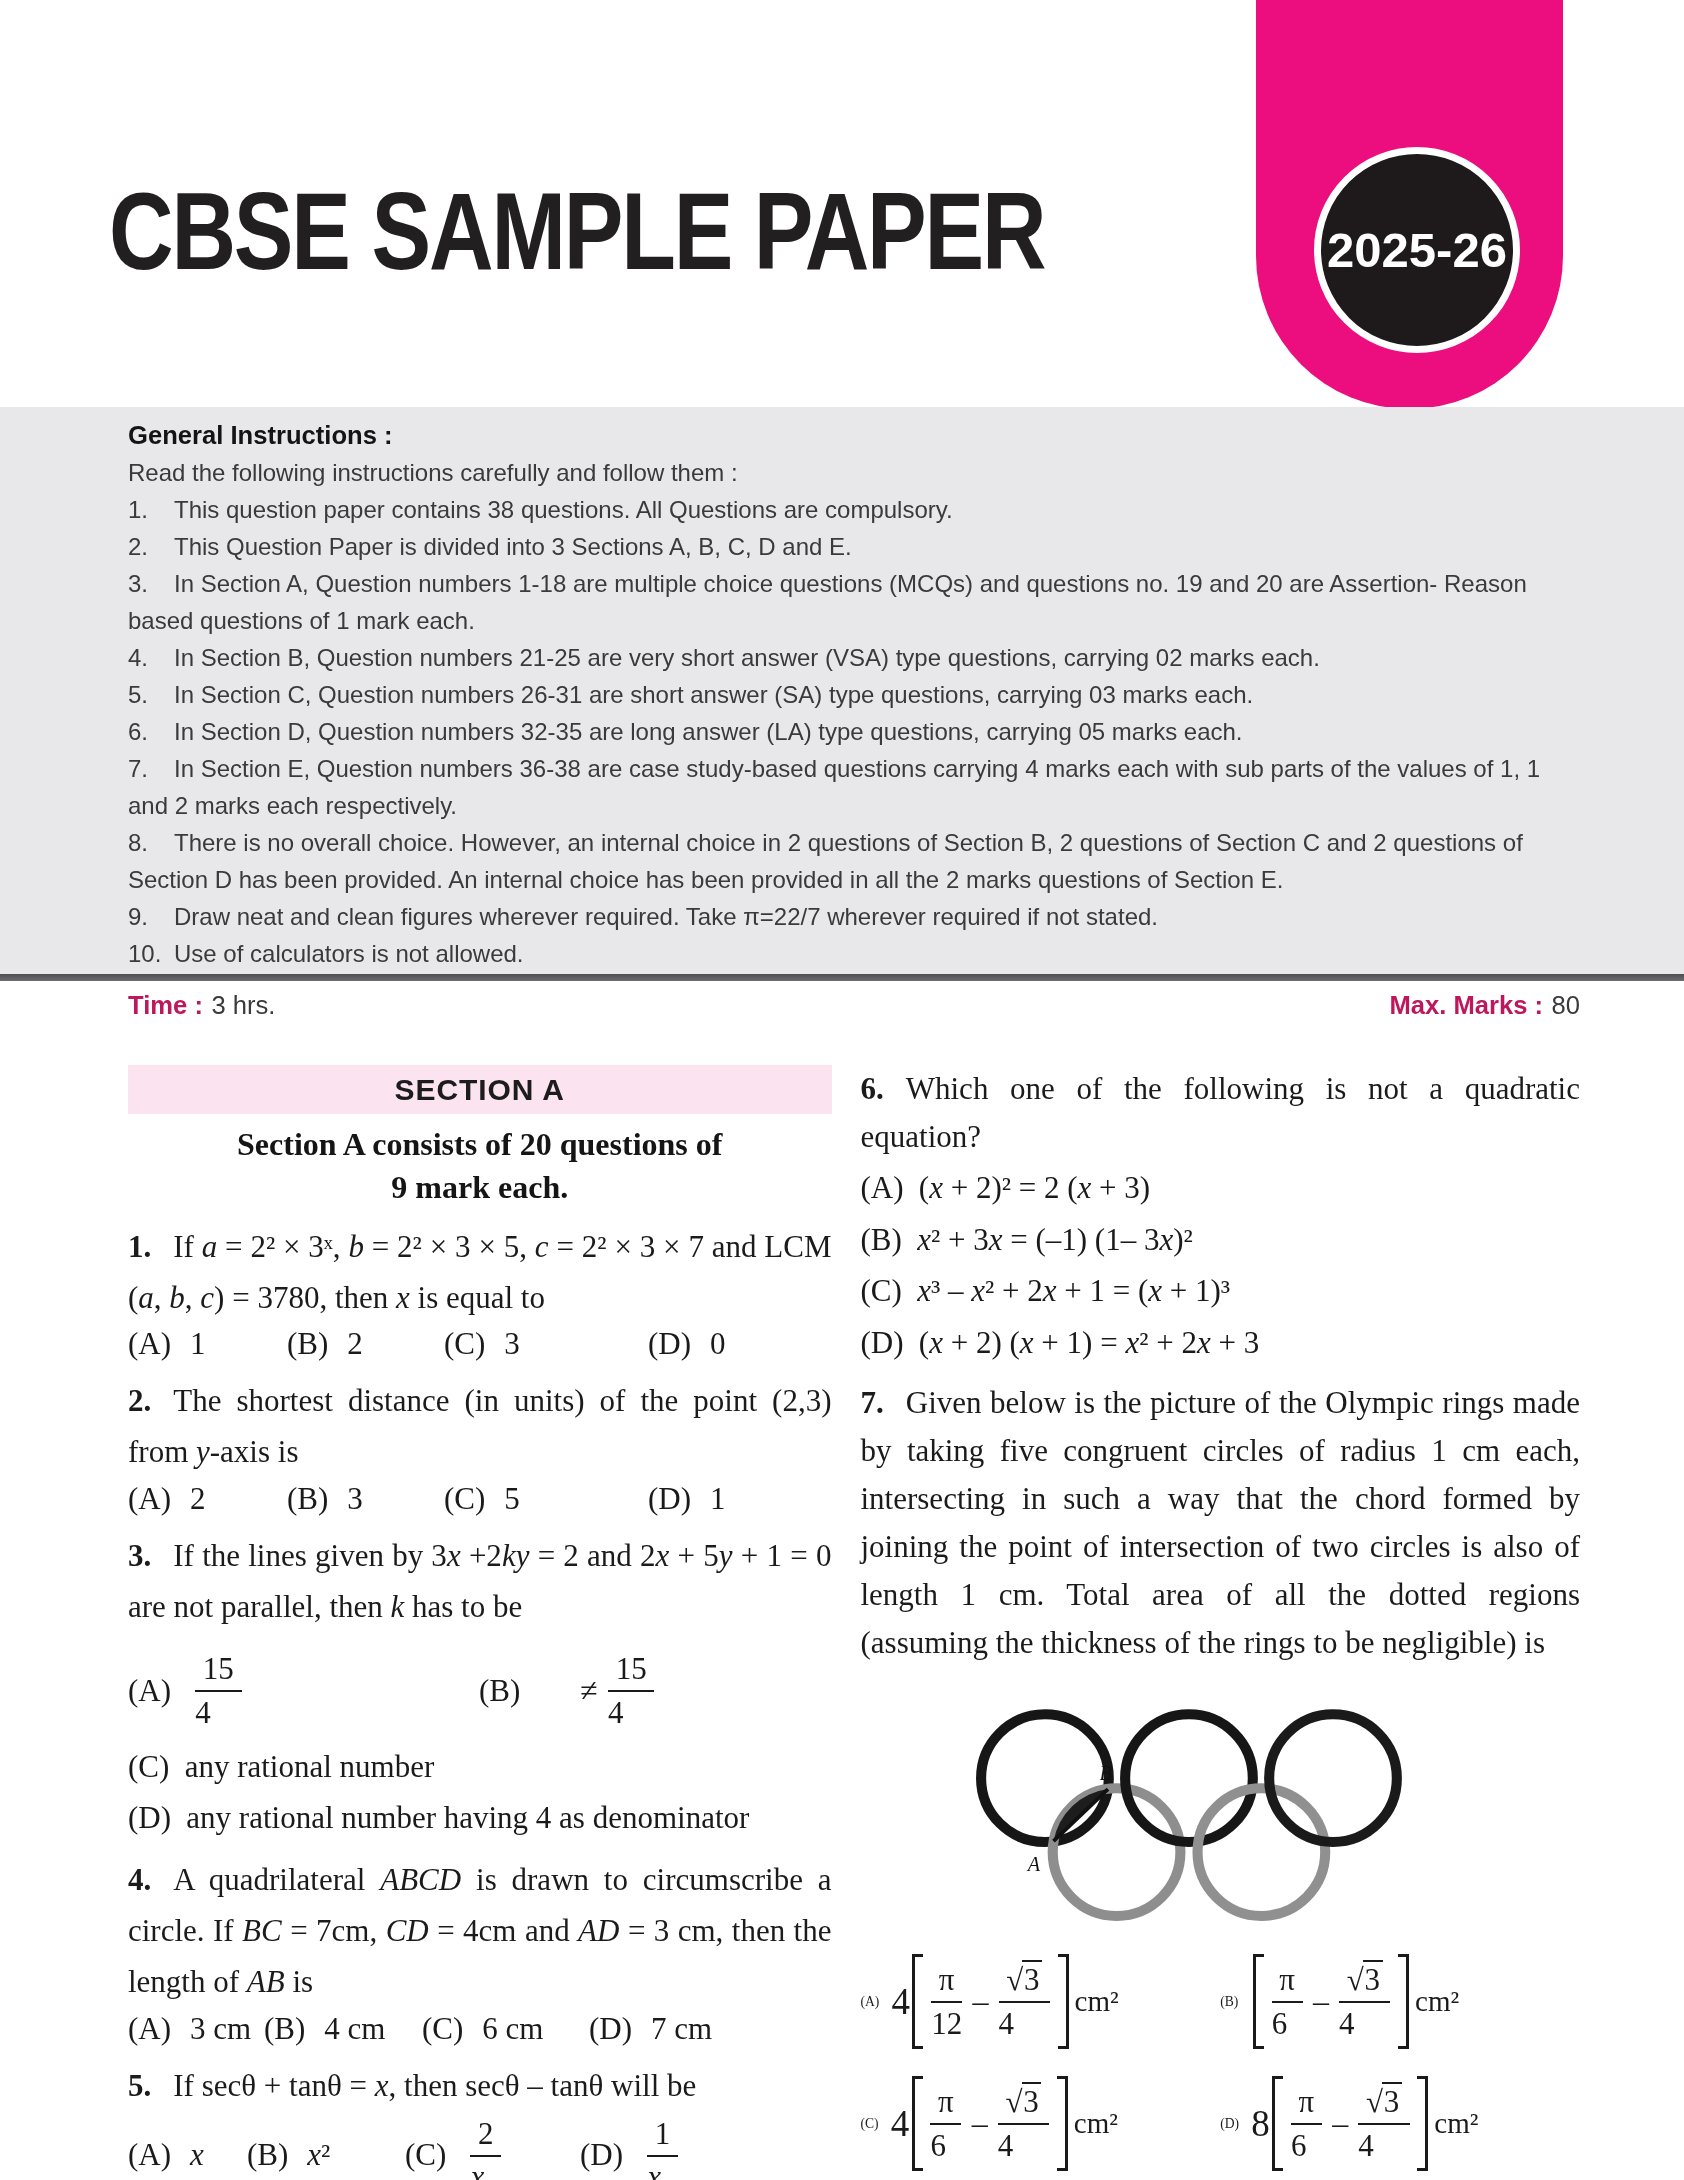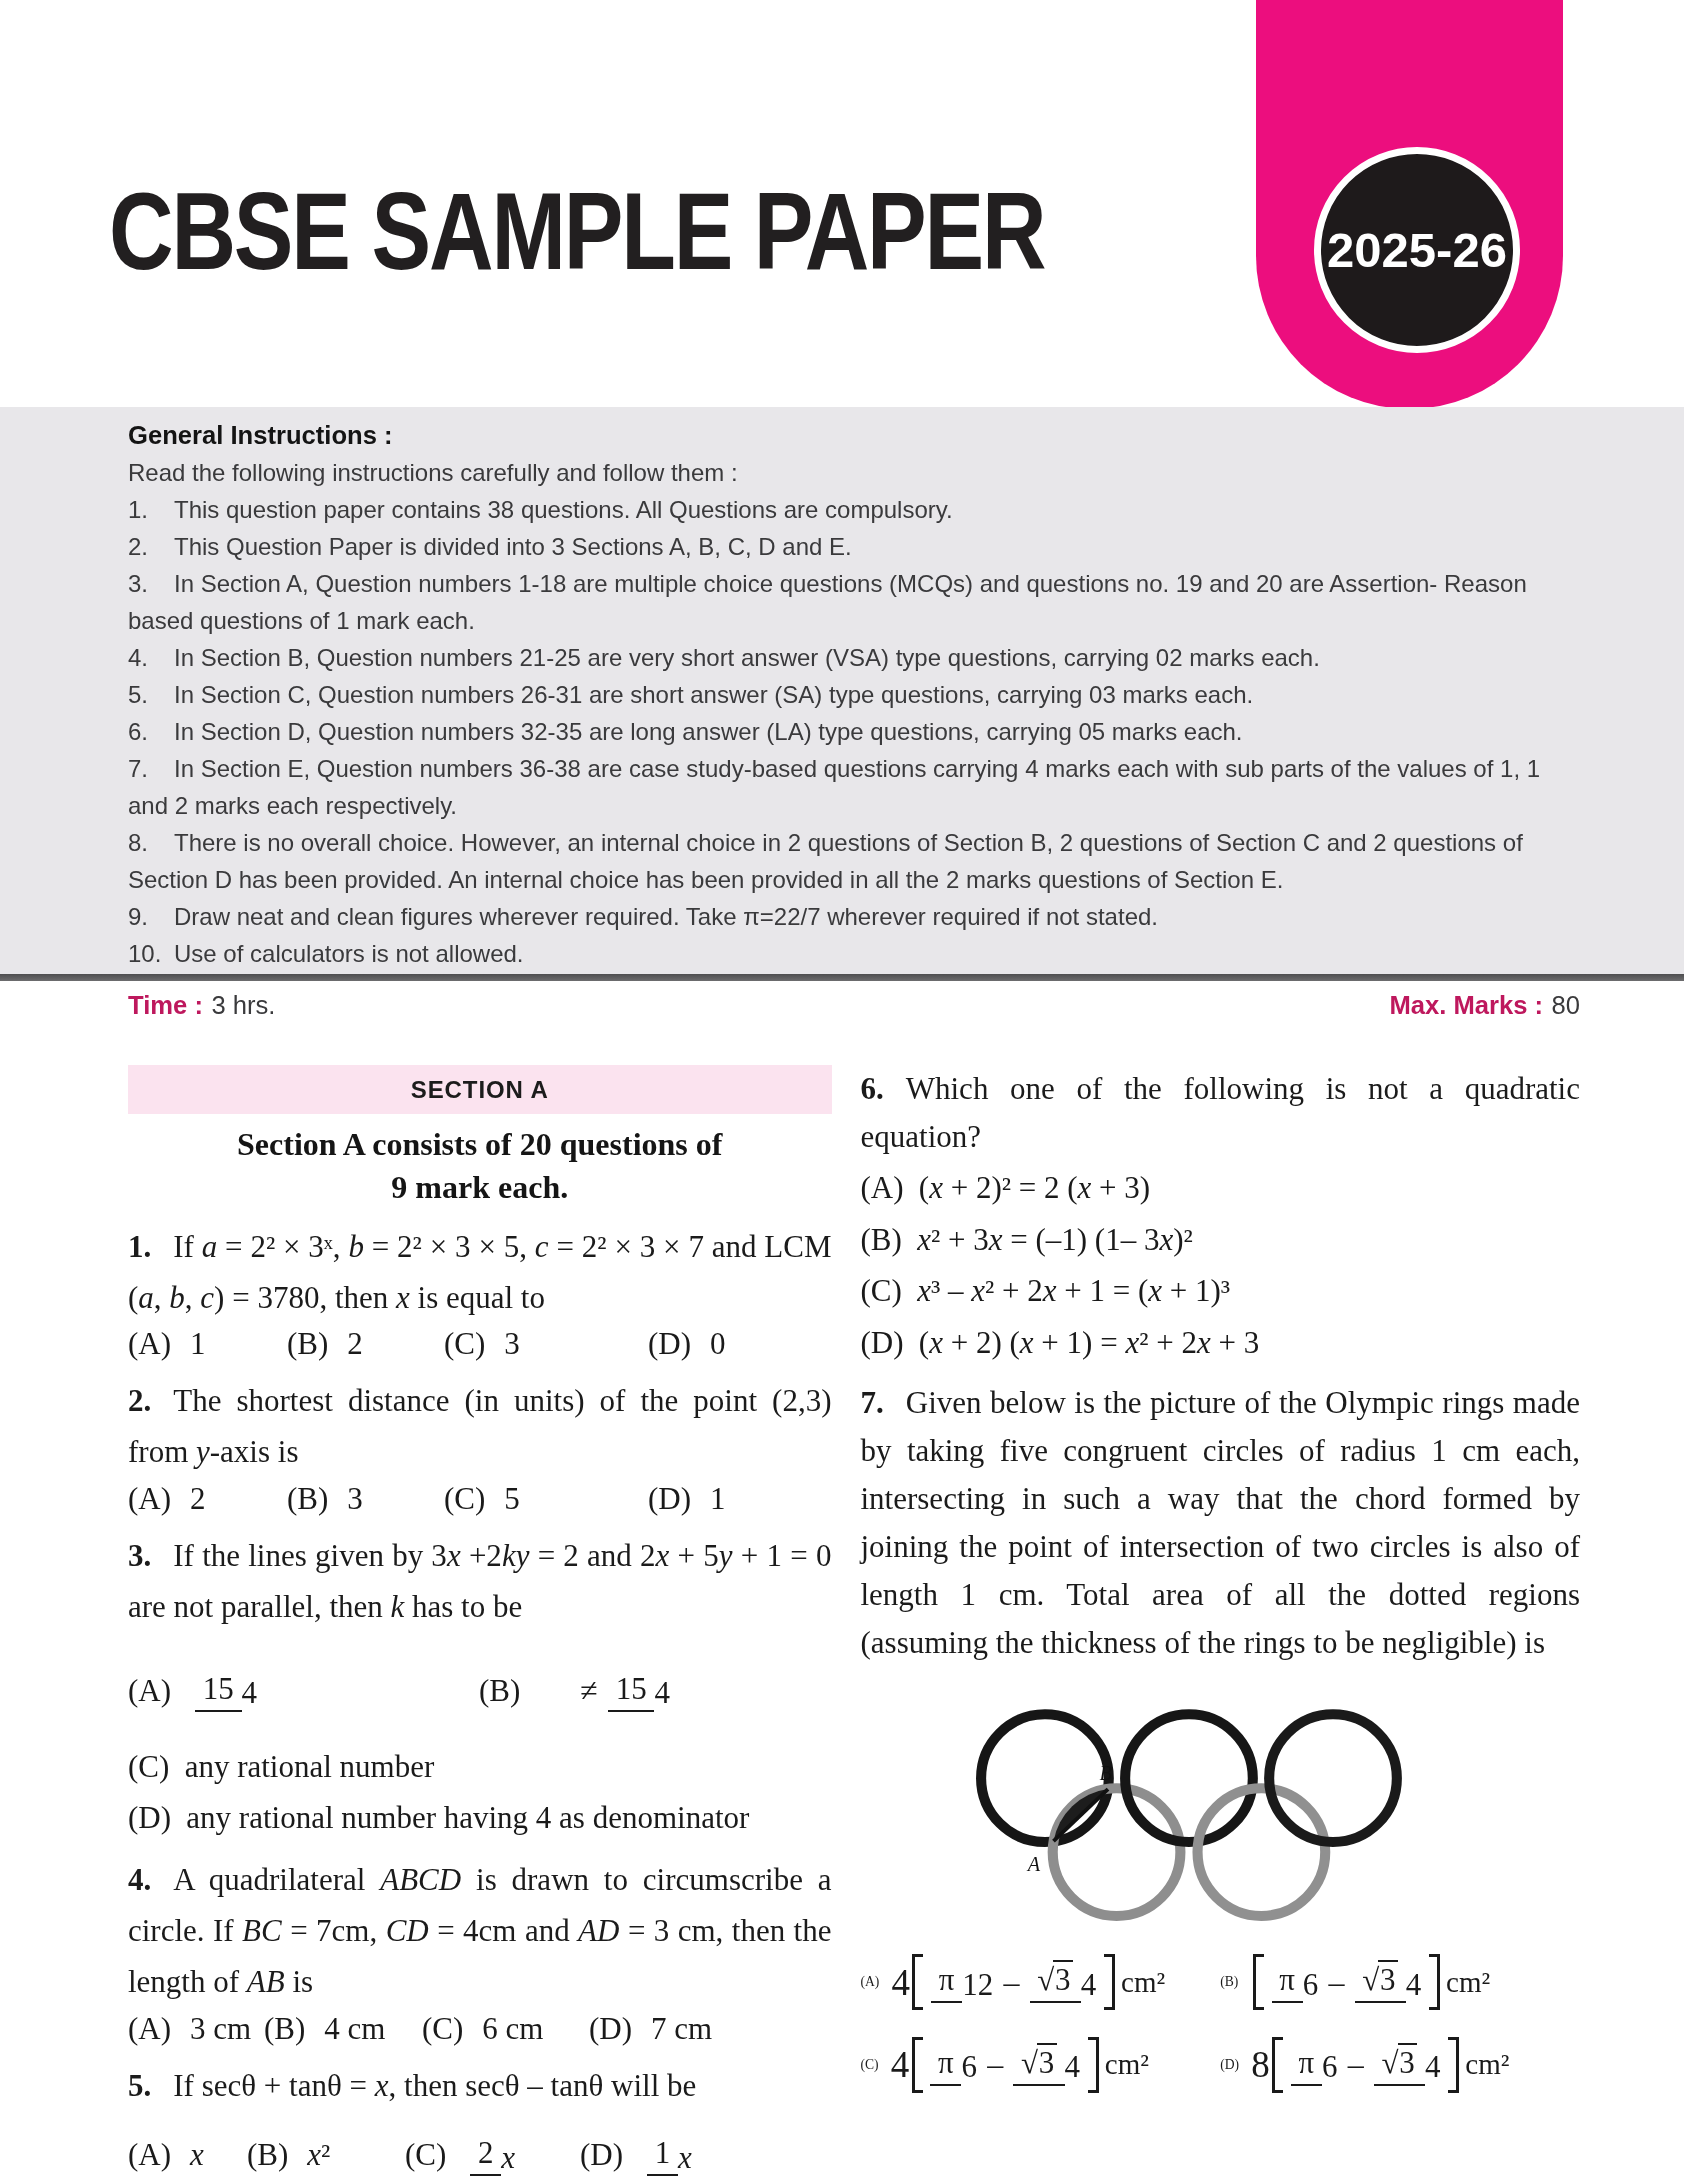--- a/index.html
+++ b/index.html
@@ -38,36 +38,36 @@
   .meta{position:absolute;left:128px;right:104px;top:991px;display:flex;justify-content:space-between;
         font-family:"Liberation Sans",sans-serif;font-size:25.6px;color:#3a3a3c;}
   .meta .b{font-weight:bold;color:#be185d;margin-right:8.5px;}
 
   
   .cols{position:absolute;left:128px;top:1065px;width:1452px;display:flex;gap:29px;}
   .col-l{width:704px;}
   .col-r{width:720px;}
 
   .band{height:49px;background:var(--band_pink,#FBE3EF);display:flex;align-items:center;justify-content:center;
-        font-family:"Liberation Sans",sans-serif;font-weight:bold;font-size:24px;letter-spacing:0.9px;color:#1c1c1c;}
+        font-family:"Liberation Sans",sans-serif;font-weight:bold;font-size:30px;letter-spacing:0.9px;color:#1c1c1c;}
   .subtitle{text-align:center;font-weight:bold;font-size:32px;line-height:43px;margin-top:8.5px;color:#151515;}
 
   .q{margin-top:12px;}
   .qt{font-size:31px;line-height:51px;text-align:justify;color:#1b1b1b;}
   .col-r .qt{line-height:48px;}
   .qnum{font-weight:bold;padding-right:22px;}
   i{font-style:italic;}
 
   .opts{display:flex;margin-top:1.7px;font-size:31px;line-height:39px;}
   .opt{display:inline-flex;align-items:center;}
   .olab{padding-right:19px;}
   .optline{display:flex;font-size:31px;line-height:48px;margin-top:3.4px;}
   .optline .olab{padding-right:15.3px;}
 
-  .frac{display:inline-flex;flex-direction:row;align-items:flex-end;font-size:31px;line-height:1.18;}
+  .frac{display:inline-flex;flex-direction:column;align-items:flex-start;font-size:31px;line-height:1.18;}
   .fn{border-bottom:2.6px solid #1a1a1a;padding:0.9px 7.7px 2.6px;}
   .fd{padding-top:2.6px;}
   .fracrow{display:flex;align-items:center;margin-top:12px;margin-bottom:5.1px;font-size:31px;min-height:94px;}
   .neq{margin-left:41px;margin-right:5.1px;font-size:32px;}
   .fgroup .frac{margin-left:5.1px;}
 
   
   .opts7{display:flex;flex-wrap:wrap;margin-top:24px;}
   .opt7{width:50%;display:flex;align-items:center;margin-bottom:27px;}
   .opt7 .olab{padding-right:12px;}

